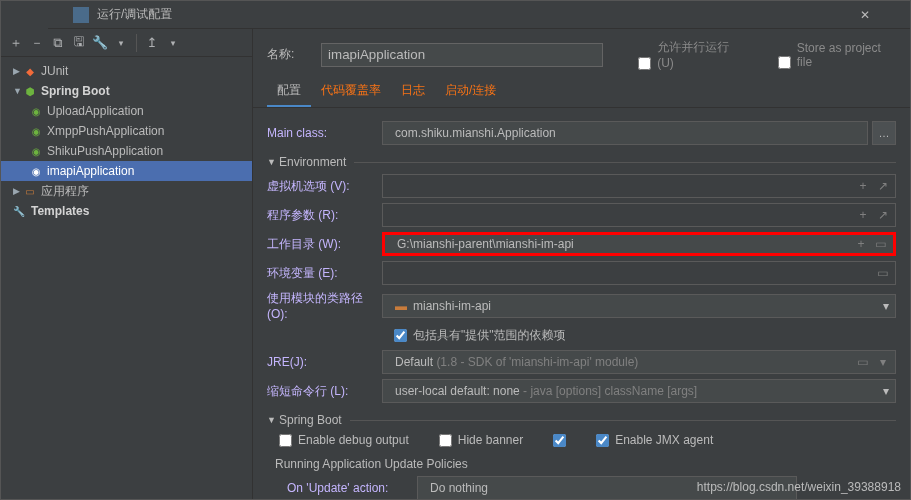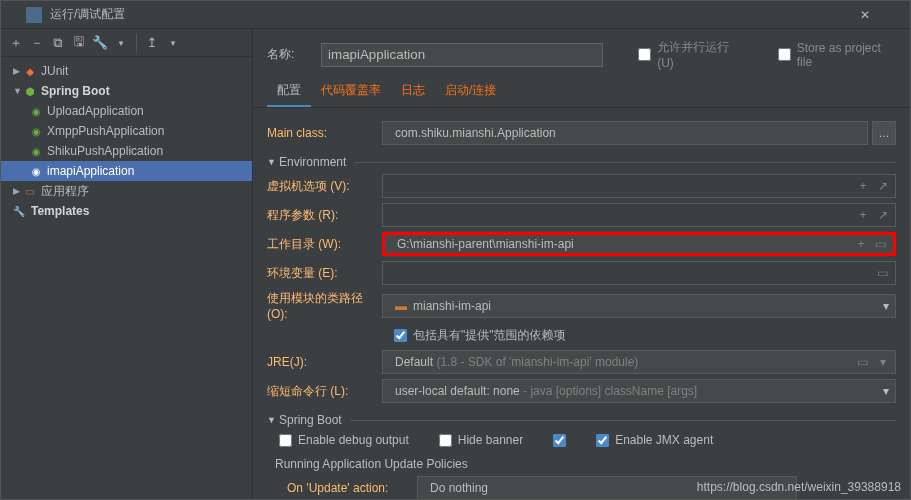--- a/index.html
+++ b/index.html
@@ -1,18 +1,18 @@
 <!DOCTYPE html>
 <html><head>
 <meta charset="utf-8">
 <style>
 * { box-sizing: border-box; margin: 0; padding: 0; font-family: "Segoe UI", "Microsoft YaHei", sans-serif; }
 body { background: #3c3f41; color: #bbbbbb; font-size: 12px; width: 911px; height: 500px; overflow: hidden; position: relative; }
 .window { display: flex; flex-direction: column; height: 100%; border: 1px solid #555; }
-.titlebar { height: 28px; background: #3c3f41; display: flex; align-items: center; padding: 0 25px; border-bottom: 1px solid #323232; }
+.titlebar { height: 28px; background: #3c3f41; display: flex; align-items: center; padding: 0 25px; border-bottom: 1px solid #323232; margin-left: 47px; }
 .titlebar .icon-app { width: 16px; height: 16px; background: #4a6b8a; margin-right: 8px; }
 .titlebar .title { flex: 1; color: #bbb; }
 .titlebar .close { width: 40px; text-align: center; color: #bbb; cursor: pointer; }
 .body { display: flex; flex: 1; overflow: hidden; }
 .left { width: 252px; background: #3c3f41; border-right: 1px solid #323232; display: flex; flex-direction: column; }
 .toolbar { height: 28px; display: flex; align-items: center; gap: 3px; padding: 0 6px; border-bottom: 1px solid #323232; }
 .toolbar .tb { width: 18px; height: 18px; display: flex; align-items: center; justify-content: center; color: #afb1b3; cursor: pointer; font-size: 13px; }
 .toolbar .sep { width: 1px; height: 18px; background: #555; margin: 0 3px; }
 .tree { flex: 1; padding: 4px 0; overflow: auto; }
 .tree-row { height: 20px; display: flex; align-items: center; padding-left: 8px; cursor: pointer; }
@@ -24,28 +24,28 @@
 .tree-row.bold { font-weight: bold; color: #d4d4d4; }
 .ico-j { color: #f26b3a; }
 .ico-sb { color: #6db33f; }
 .ico-leaf { color: #6db33f; }
 .ico-app { color: #c87c3c; }
 .ico-wr { color: #9aa7b0; }
 .right { flex: 1; display: flex; flex-direction: column; background: #3c3f41; overflow: auto; }
 .namerow { display: flex; align-items: center; padding: 10px 14px 6px 14px; gap: 23px; }
 .namerow .lbl { width: 32px; }
 .namerow input { width: 290px; height: 24px; background: #45494a; border: 1px solid #646464; color: #bbb; padding: 0 6px; }
-.namerow .chk { display: flex; align-items: center; gap: 6px; margin-left: 12px; color: #8a8a8a; }
+.namerow .chk { display: flex; align-items: flex-end; gap: 6px; margin-left: 12px; color: #8a8a8a; }
 .namerow .chk input { width: 13px; height: 13px; }
 .tabs { display: flex; border-bottom: 1px solid #323232; padding-left: 14px; }
 .tab { padding: 6px 10px; color: #f97316; cursor: pointer; border-bottom: 2px solid transparent; }
 .tab.active { color: #bbb; border-bottom: 2px solid #4a88c7; }
 .form { padding: 8px 14px; }
 .frow { display: flex; align-items: center; margin: 5px 0; }
-.frow .lbl { width: 115px; color: #fdba74; }
+.frow .lbl { width: 115px; color: #c4b5fd; }
 .frow .field { flex: 1; height: 24px; background: #45494a; border: 1px solid #5a5a5a; color: #bbb; padding: 0 12px; display: flex; align-items: center; position: relative; }
 .frow .field.dark { background: #3c3f41; border: 1px solid #5a5a5a; }
 .frow .btn-sq { width: 24px; height: 24px; background: #4c5052; border: 1px solid #5a5a5a; margin-left: 4px; display: flex; align-items: center; justify-content: center; color: #bbb; cursor: pointer; font-size: 11px; }
 .frow .suffix { position: absolute; right: 4px; display: flex; gap: 4px; color: #808080; }
 .frow .suffix span { width: 16px; text-align: center; cursor: pointer; }
 .frow .placeholder { color: #808080; }
 .section { margin: 10px 0 4px 0; display: flex; align-items: center; color: #bbb; }
 .section .arrow { width: 12px; font-size: 9px; }
 .section .line { flex: 1; height: 1px; background: #555; margin-left: 8px; }
 .chkrow { display: flex; align-items: center; gap: 6px; margin: 6px 0 6px 12px; color: #bbb; }

